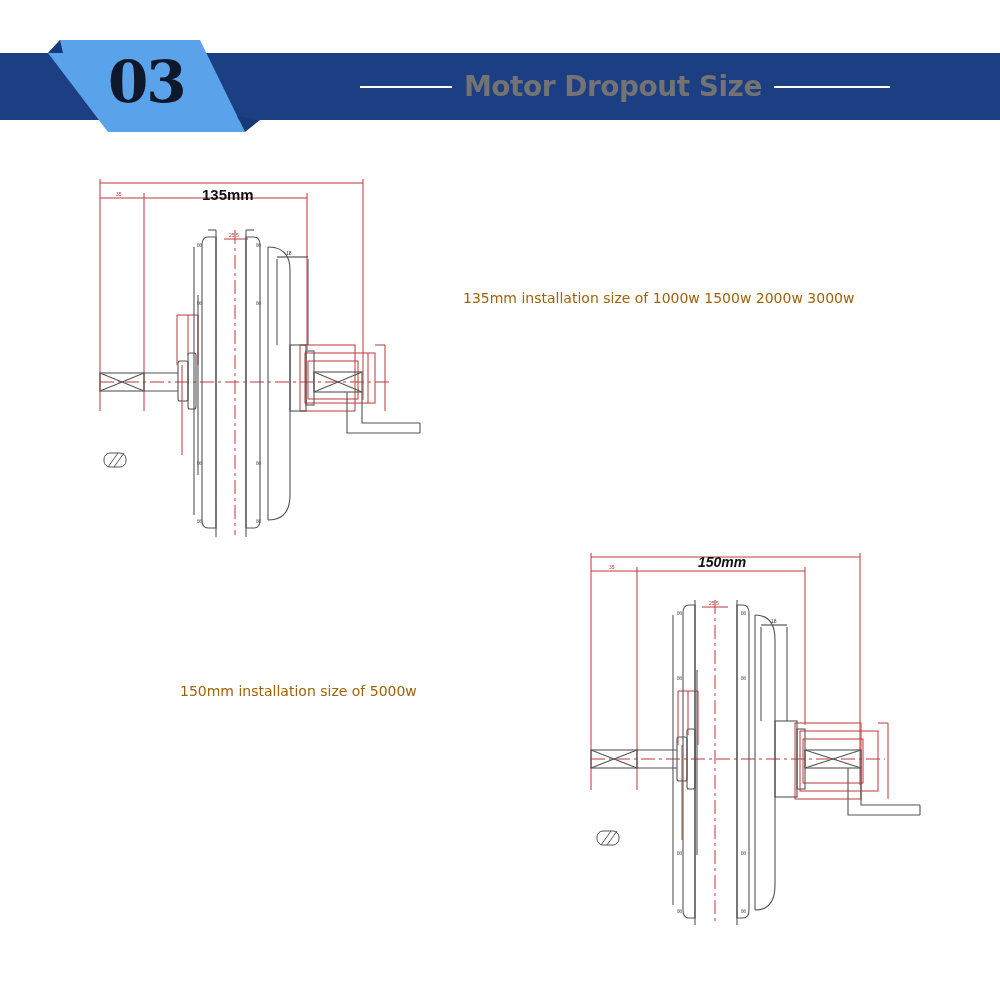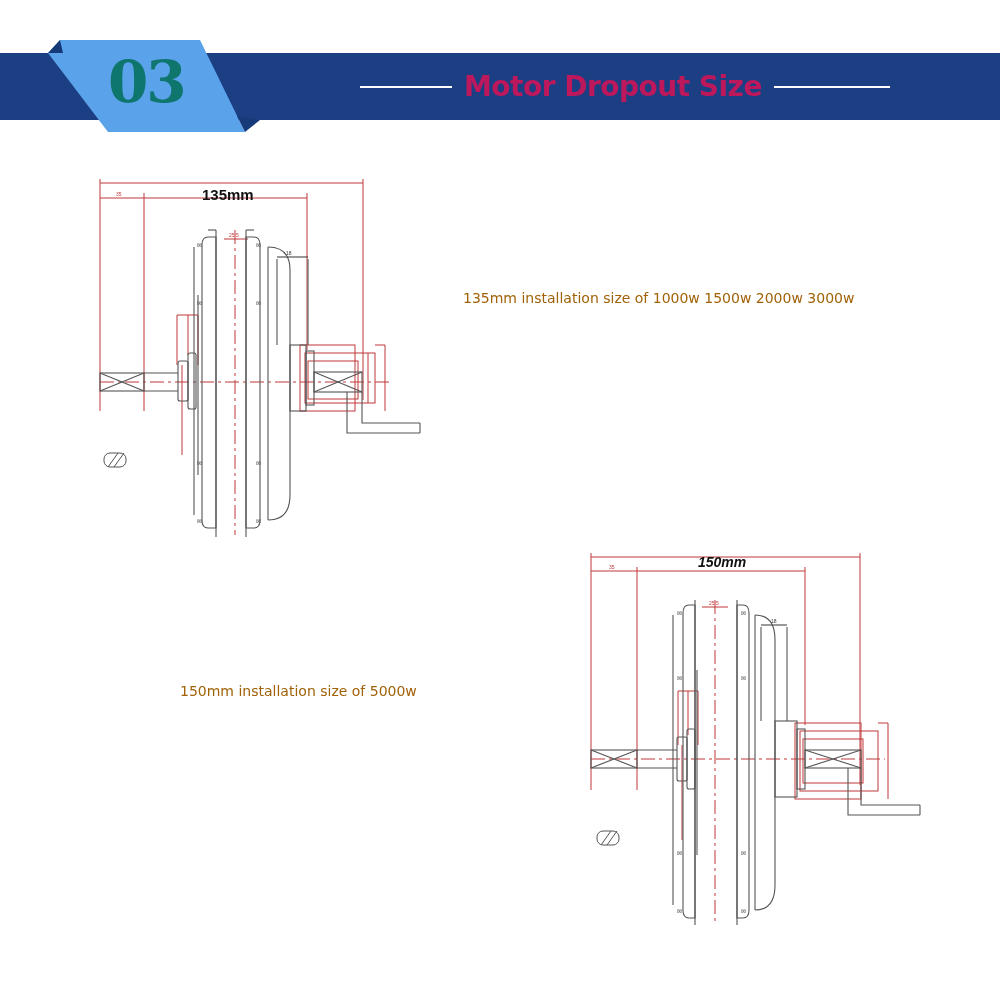--- a/index.html
+++ b/index.html
@@ -1,22 +1,22 @@
 <!DOCTYPE html>
 <html><head>
 <meta charset="utf-8">
 <style>
   html, body { margin:0; padding:0; }
   body { width:1000px; height:1000px; background:#ffffff; position:relative; overflow:hidden; font-family:"Liberation Sans", sans-serif; }
   .header-band { position:absolute; left:0; top:53px; width:1000px; height:67px; background:#1c3f84; }
   .header-tab { position:absolute; left:0; top:40px; width:260px; height:92px; }
   .title-row { position:absolute; top:53px; left:360px; width:530px; height:67px; display:flex; align-items:center; }
   .title-line { height:2px; background:#ffffff; }
-  .title-text { color:#be185d; font-family:"DejaVu Sans", sans-serif; font-weight:bold; font-size:28px; letter-spacing:-0.5px; margin:0 12px; white-space:nowrap; }
-  .num { position:absolute; left:108px; top:44px; color:#0f766e; font-family:"DejaVu Serif", serif; font-weight:bold; font-size:58px; line-height:76px; letter-spacing:-2px; }
+  .title-text { color:#737373; font-family:"DejaVu Sans", sans-serif; font-weight:bold; font-size:28px; letter-spacing:-0.5px; margin:0 12px; white-space:nowrap; }
+  .num { position:absolute; left:108px; top:44px; color:#0f172a; font-family:"DejaVu Serif", serif; font-weight:bold; font-size:58px; line-height:76px; letter-spacing:-2px; }
   .caption { position:absolute; color:#a16207; font-family:"DejaVu Sans", sans-serif; font-size:14px; white-space:nowrap; }
   .drawing { position:absolute; }
   svg text { font-family:"Liberation Sans", sans-serif; }
 </style>
 </head>
 <body>
 
 <div class="header-band"></div>
 <svg class="header-tab" viewBox="0 0 260 92" width="260" height="92">
   <polygon points="48,13 60,0 200,0 245,92 108,92" fill="#5aa2ea"></polygon>

